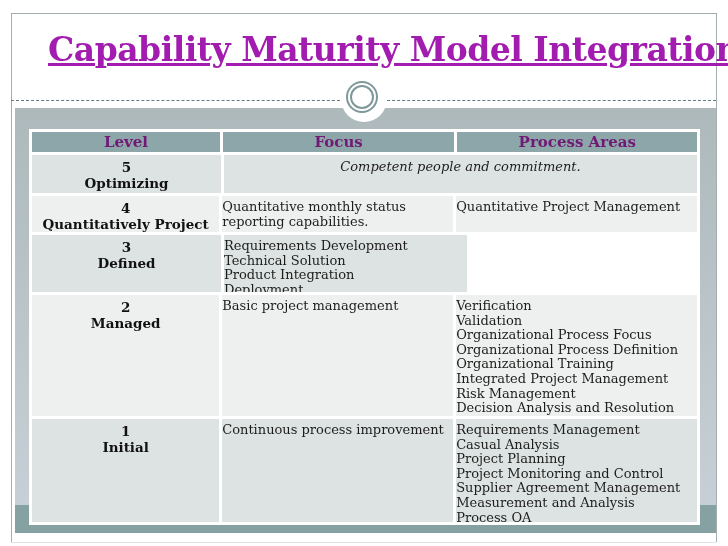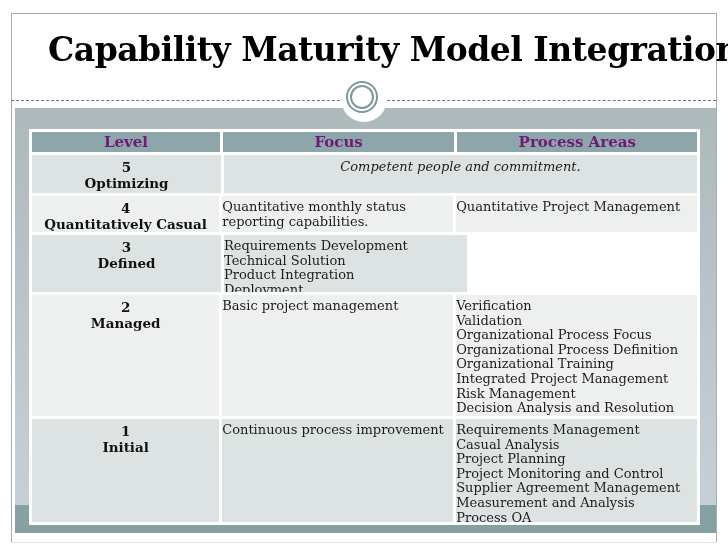--- a/index.html
+++ b/index.html
@@ -9,22 +9,23 @@
     font-family:"DejaVu Serif","Liberation Serif",serif;
   }
   
   .frame-top{position:absolute;left:11px;top:13px;width:705px;height:0;border-top:1px solid #a3aeb1;}
   .frame-left{position:absolute;left:11px;top:13px;width:0;height:529px;border-left:1px solid #a3aeb1;}
   .frame-right{position:absolute;left:716px;top:13px;width:0;height:529px;border-left:1px solid #a3aeb1;}
   .frame-bottom{position:absolute;left:11px;top:542px;width:705px;height:0;border-top:1px solid #dfe4e6;}
 
   .slide-title{
     position:absolute;left:48px;top:30px;width:650px;margin:0;
-    font-size:33px;font-weight:bold;color:#000000;letter-spacing:-0.5px;
+    font-size:33px;font-weight:bold;color:#a21caf;letter-spacing:-0.5px;
     white-space:nowrap;
+    text-decoration:underline;
   }
 
   .dashed-line{position:absolute;left:11px;top:100px;width:705px;height:0;border-top:1px dashed #5f7d80;z-index:1;}
 
   
   .panel{
     position:absolute;left:15px;top:108px;width:701px;height:425px;
     background:linear-gradient(#aeb9bc,#c8d1d7);z-index:2;
   }
   .teal-bar{position:absolute;left:0;top:397px;width:701px;height:28px;background:#86a1a2;}
@@ -120,21 +121,21 @@
       <div class="cell level-cell w-level h-r5">
         <div>5</div>
         <div>Optimizing</div>
       </div>
       <div class="cell merged-cell w-merged h-r5">Competent people and commitment.</div>
     </div>
 
     <div class="t-row row-even">
       <div class="cell level-cell w-level h-r4">
         <div>4</div>
-        <div>Quantitatively Casual</div>
+        <div>Quantitatively Project</div>
       </div>
       <div class="cell body-cell w-focus h-r4">Quantitative monthly status reporting capabilities.</div>
       <div class="cell body-cell w-pa h-r4">Quantitative Project Management</div>
     </div>
 
     <div class="t-row row-odd">
       <div class="cell level-cell w-level h-r3">
         <div>3</div>
         <div>Defined</div>
       </div>

